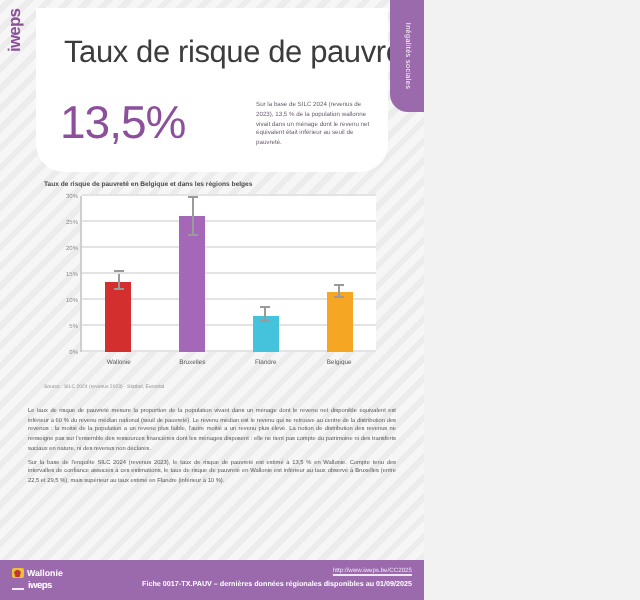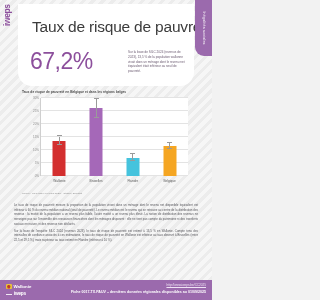--- a/index.html
+++ b/index.html
@@ -153,21 +153,21 @@
     font-size:3.6px; color:#ffffff; font-weight:bold;
   }
 </style>
 </head>
 <body>
 
 <div id="bg-hatch"></div>
 
 <div class="layer" id="header-card">
   <div id="page-title">Taux de risque de pauvreté</div>
-  <div id="headline-figure">67,2%</div>
+  <div id="headline-figure">13,5%</div>
   <div id="headline-desc">Sur la base de SILC 2024 (revenus de 2023), 13,5 % de la population wallonne vivait dans un ménage dont le revenu net équivalent était inférieur au seuil de pauvreté.</div>
 </div>
 
 <div class="layer" id="brand-side">iweps</div>
 
 <div class="layer" id="theme-tab">
   <span id="theme-tab-label">Inégalités sociales</span>
 </div>
 
 <div class="layer" id="chart-block">

